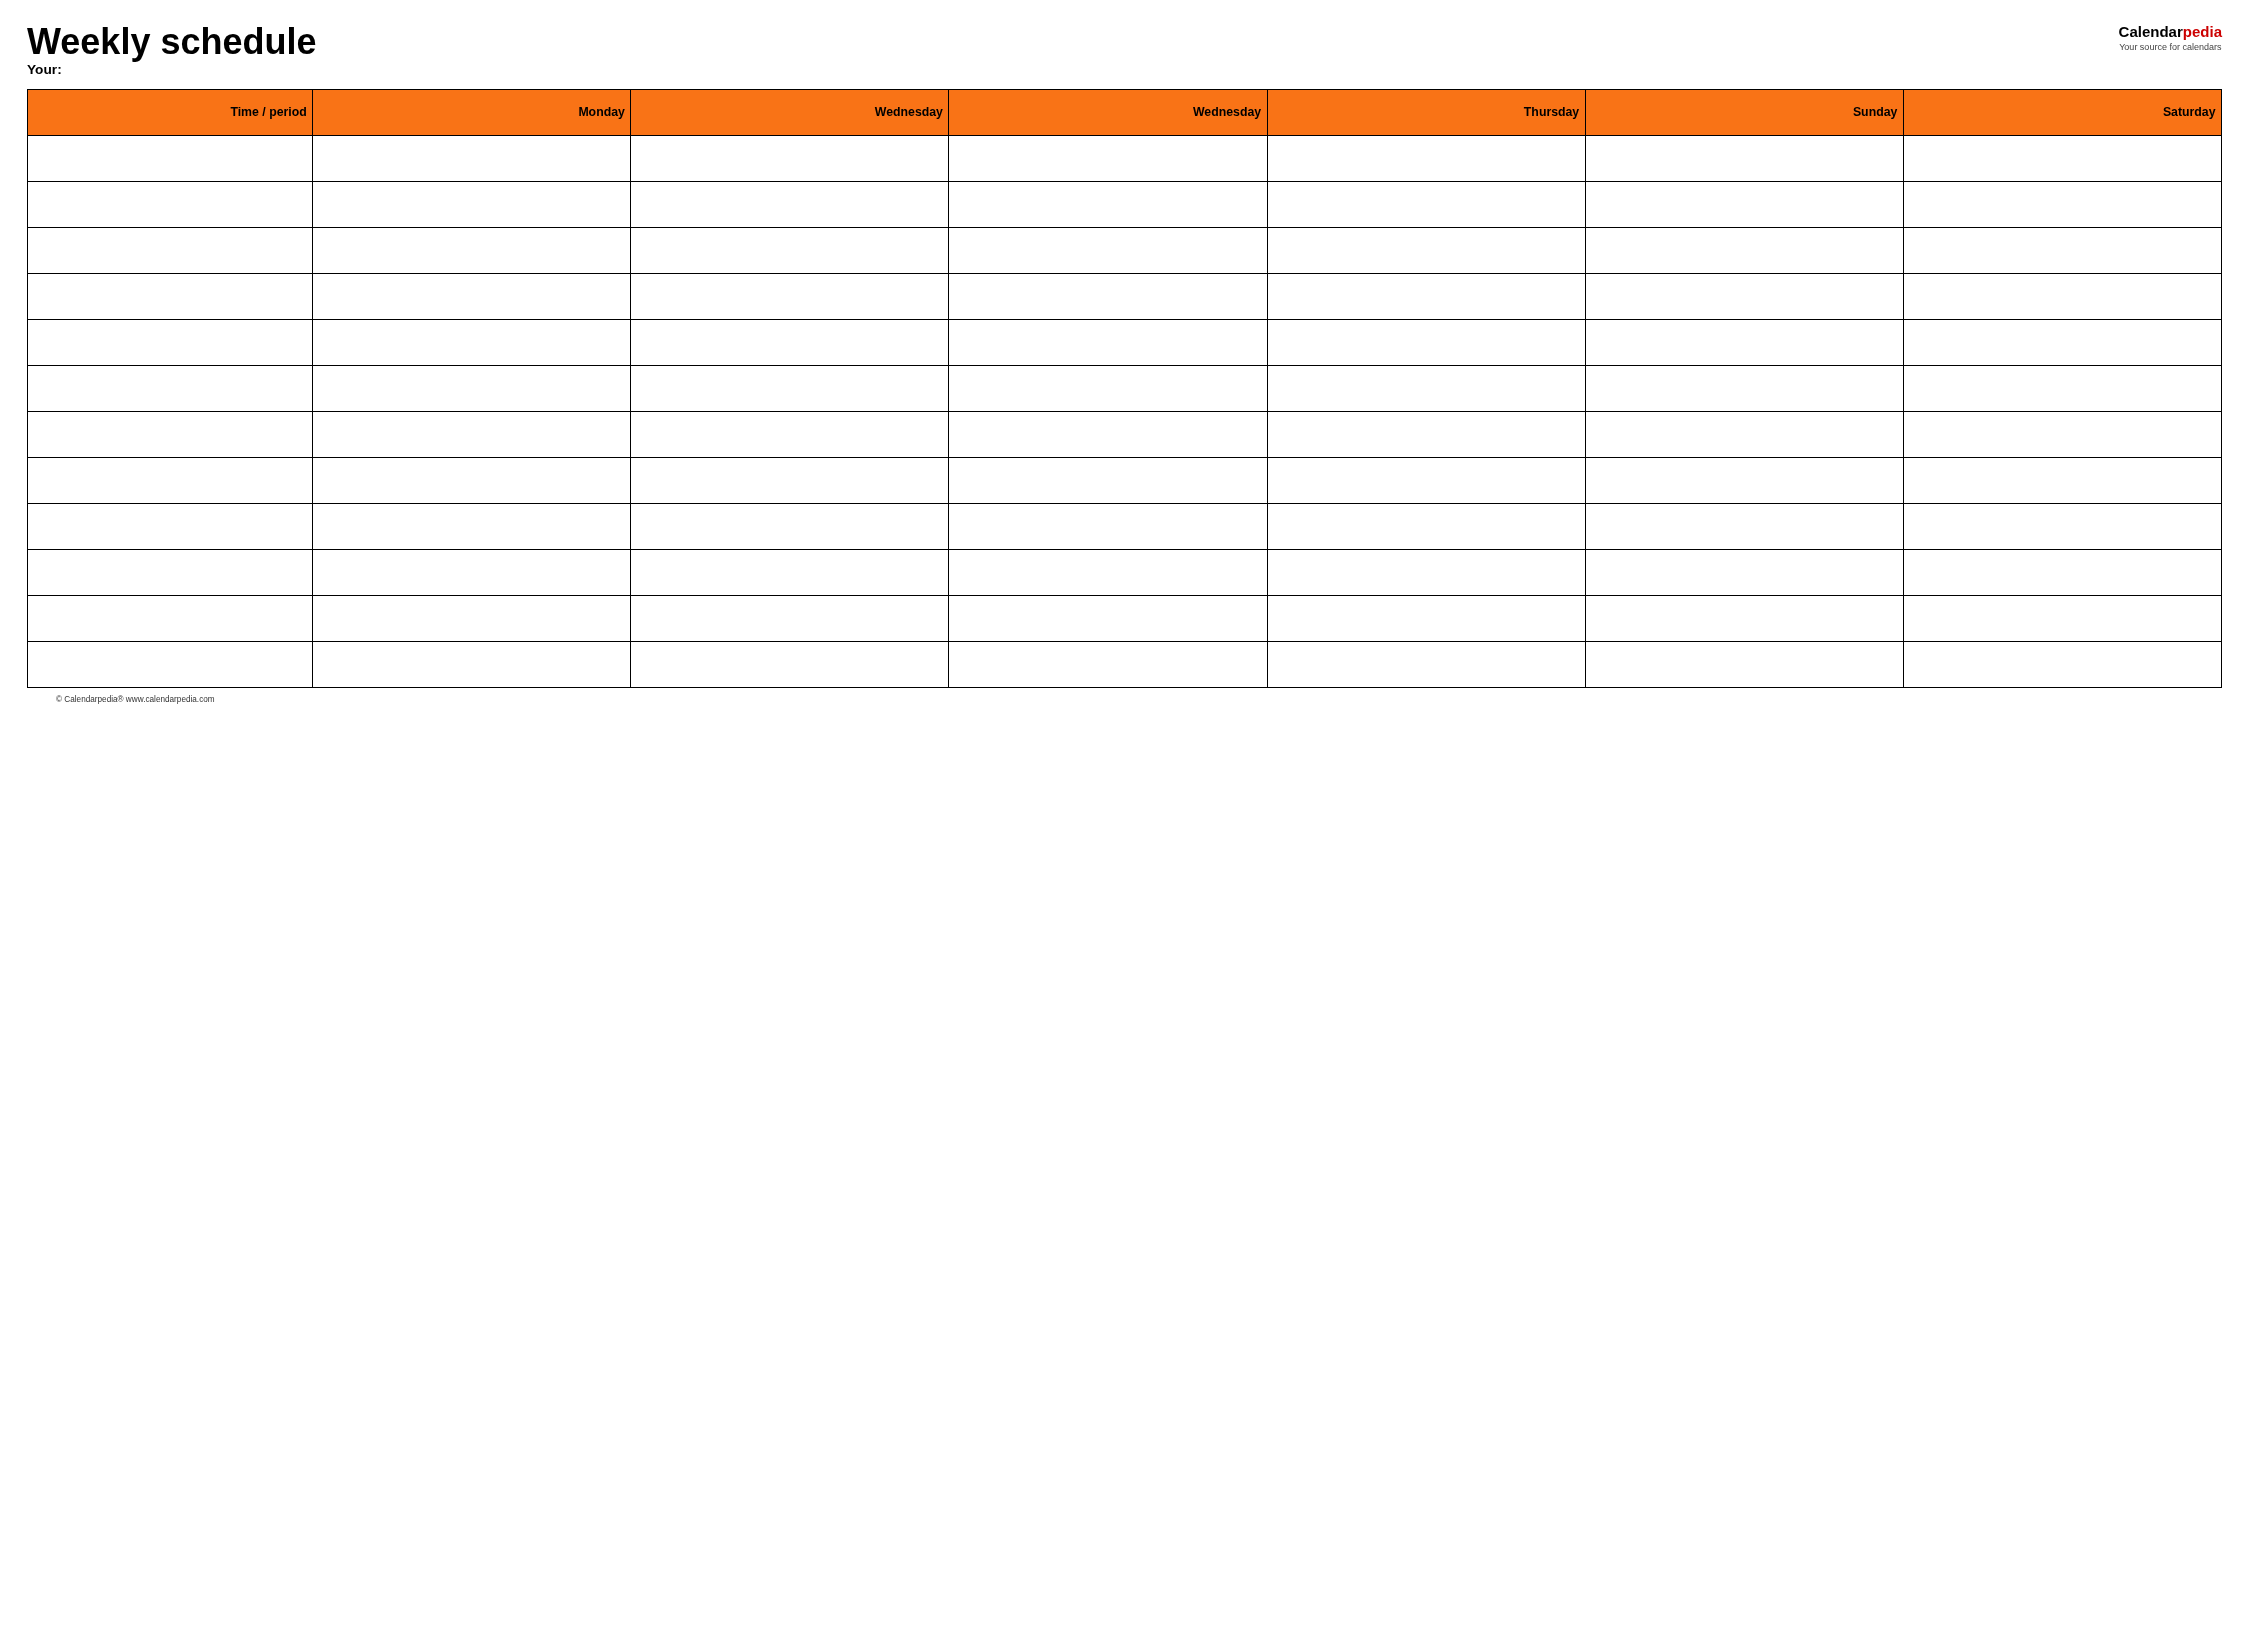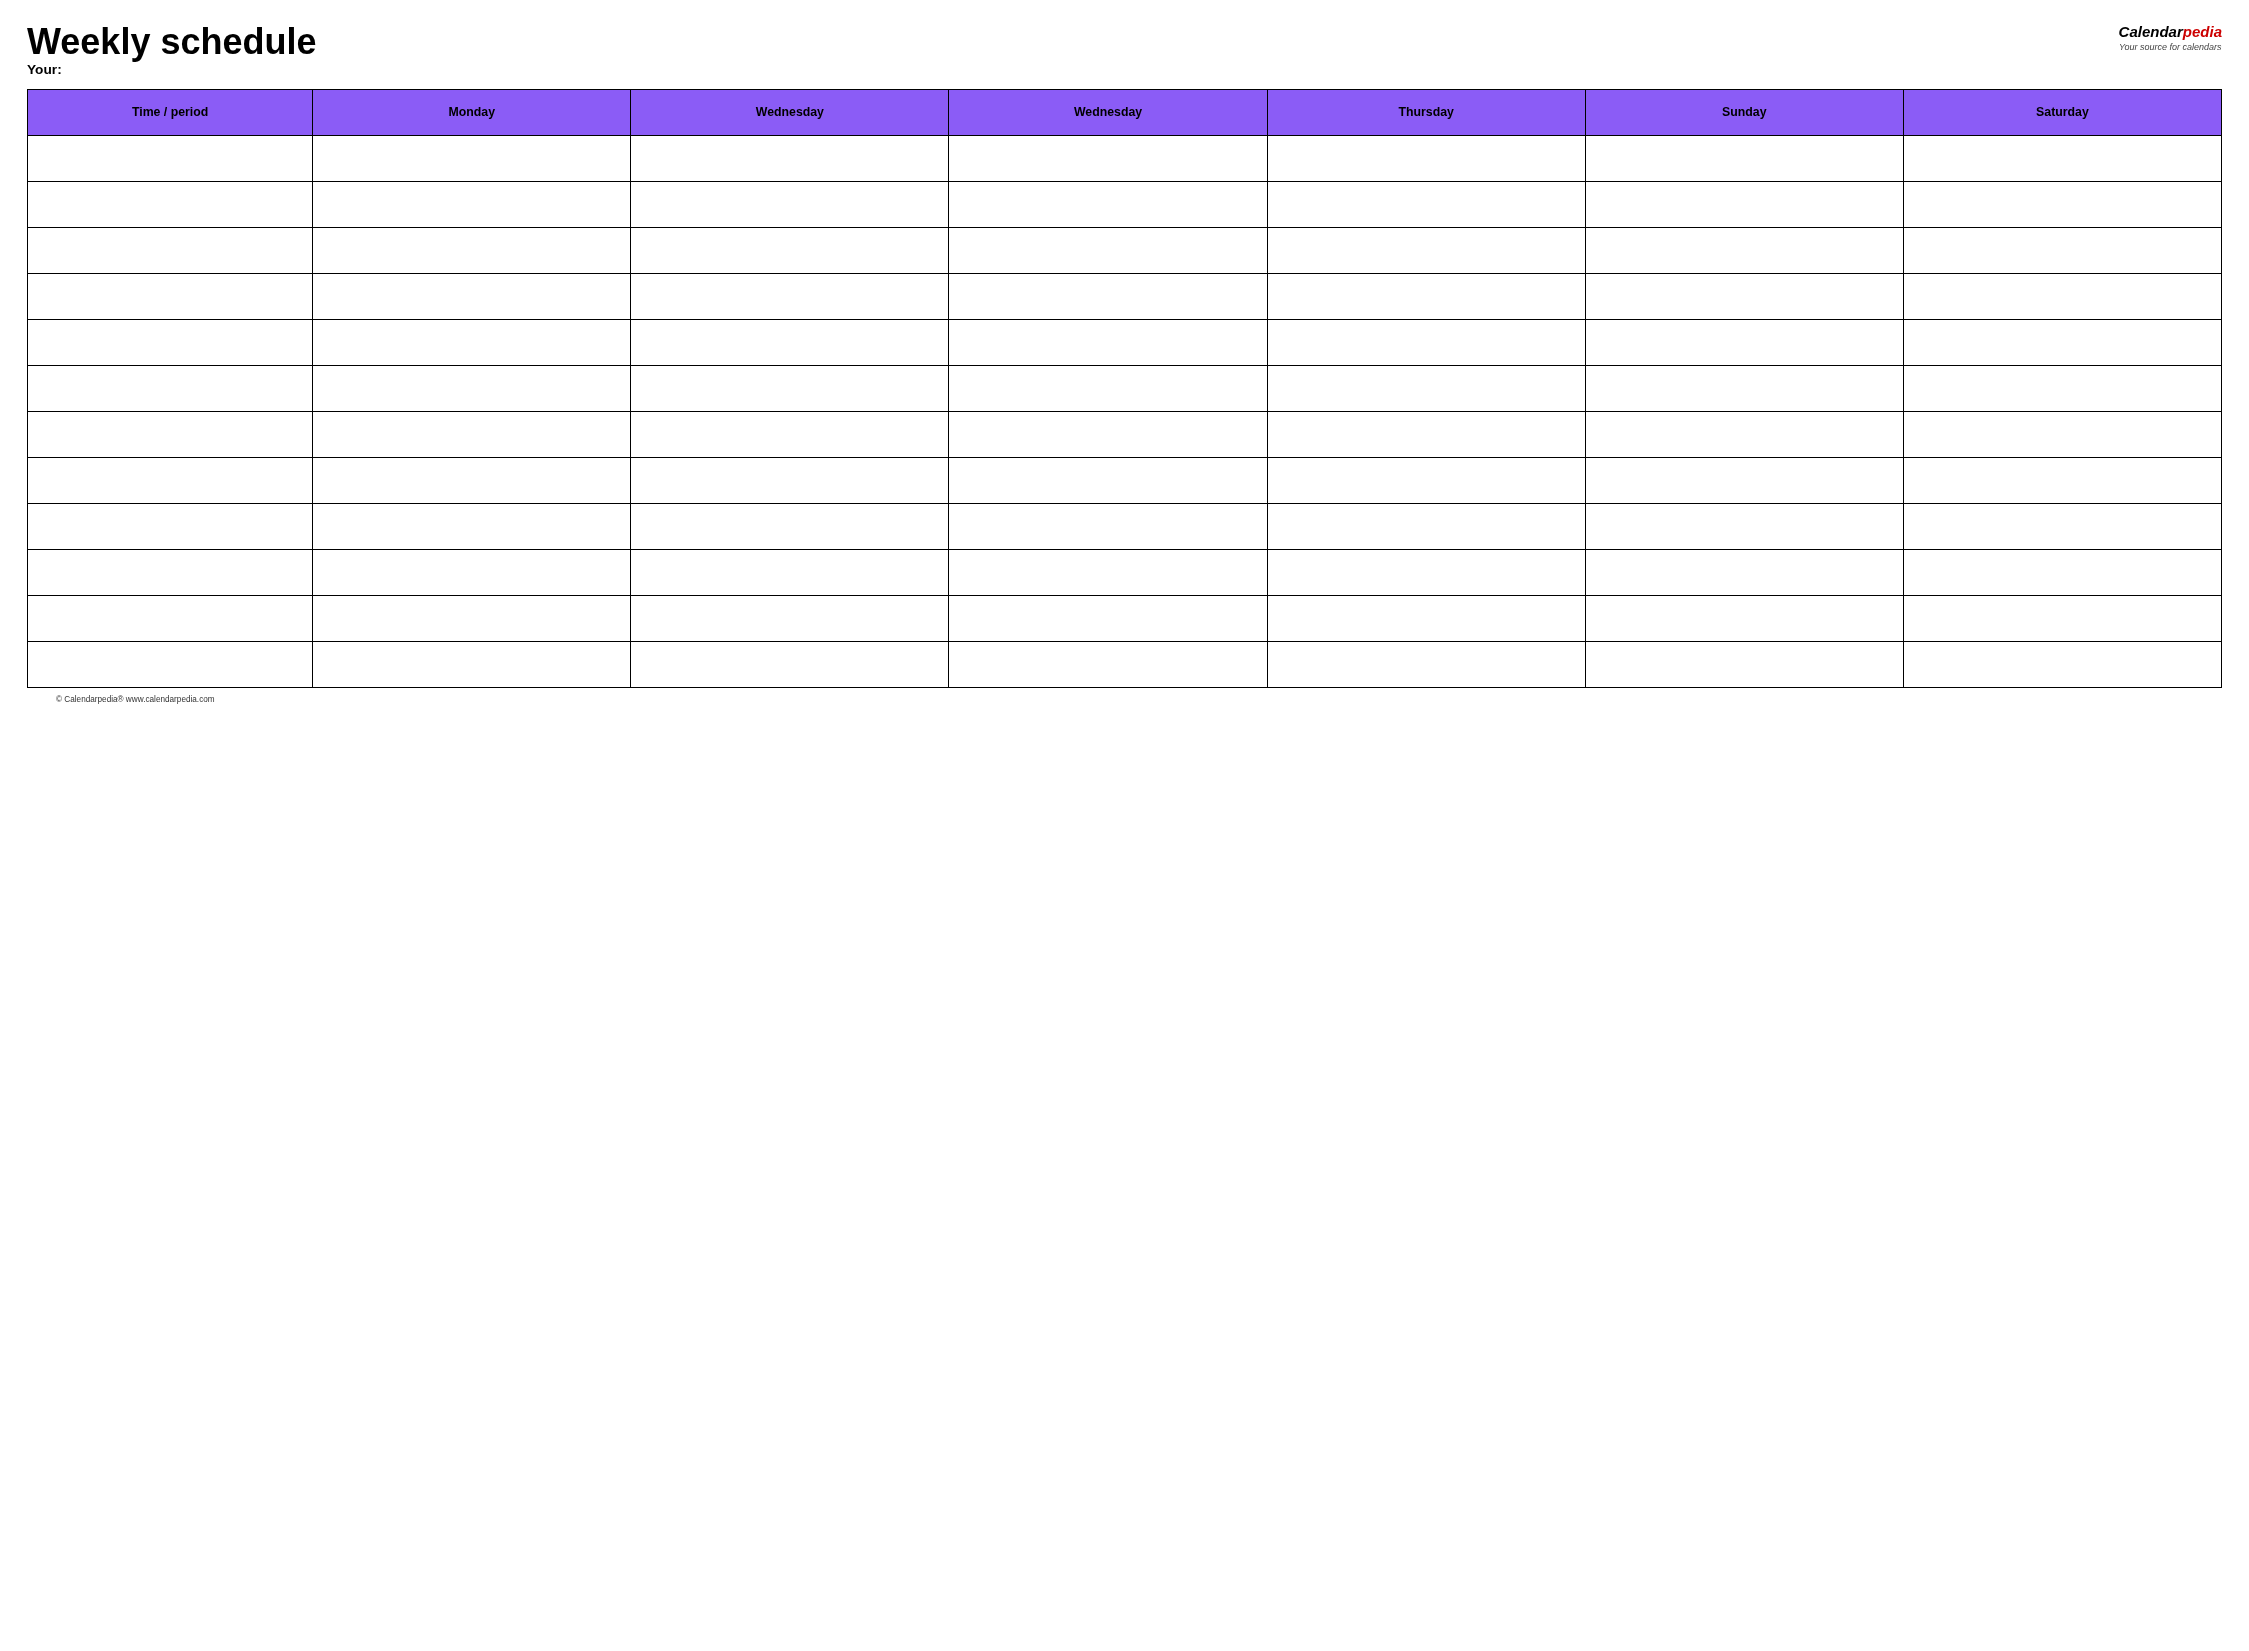--- a/index.html
+++ b/index.html
@@ -26,21 +26,20 @@
       font-size: 36px;
       font-weight: 900;
       color: #000000;
       line-height: 1.1;
     }
 
     .brand-logo {
       text-align: right;
       font-size: 15px;
       line-height: 1.3;
-      font-style: italic;
     }
 
     .brand-calendar {
       font-weight: bold;
       color: #000000;
     }
 
     .brand-pedia {
       font-weight: bold;
       color: #cc0000;
@@ -73,24 +72,24 @@
     .schedule-table th,
     .schedule-table td {
       border: 1px solid #000000;
       padding: 0;
       height: 46px;
     }
 
     .schedule-table th {
       font-size: 12.3px;
       font-weight: bold;
-      text-align: center;
+      text-align: right;
       vertical-align: middle;
       padding: 6.8px 5.5px;
-      background: #8b5cf6;
+      background: #f97316;
     }
 
     .schedule-table td {
       background: #ffffff;
     }
 
     .col-time {
       width: 13%;
     }
 

